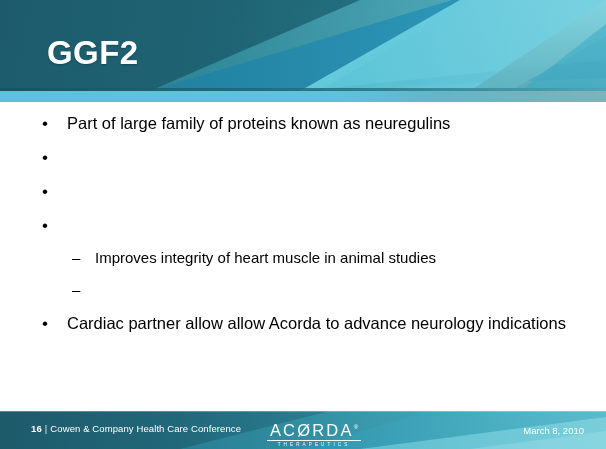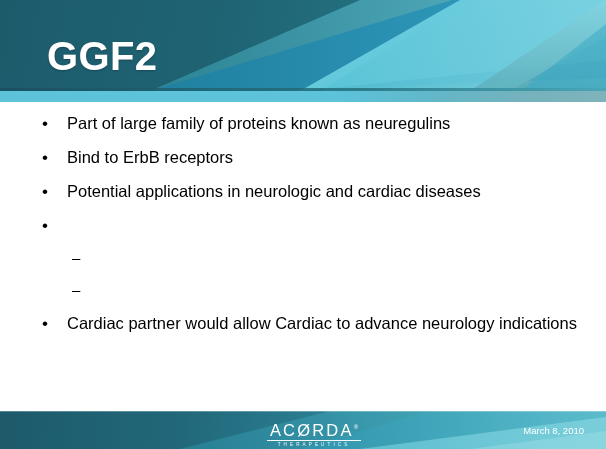--- a/index.html
+++ b/index.html
@@ -46,21 +46,21 @@
     width: 606px;
     height: 3px;
     background: linear-gradient(90deg, #1a4f5e 0%, #24707f 60%, #4aa6b6 100%);
     opacity: .85;
   }
   .slide-title {
     position: absolute;
     left: 47px;
     top: 36px;
     margin: 0;
-    font-size: 40px;
+    font-size: 33px;
     font-weight: bold;
     color: #ffffff;
     letter-spacing: 0.4px;
     line-height: 1;
     text-shadow: 0 1px 2px rgba(0,0,0,.25);
   }
 
   
   .body-area {
     position: absolute;
@@ -226,43 +226,42 @@
   <div class="body-area">
     <ul class="bullets">
 
       <li class="bullet level1">
         <span class="marker">•</span>
         <span class="btext">Part of large family of proteins known as neuregulins</span>
       </li>
 
       <li class="bullet level1">
         <span class="marker">•</span>
-        <span class="btext">Bind to ErbB receptors</span>
-      </li>
-
-      <li class="bullet level1">
-        <span class="marker">•</span>
-        <span class="btext">Potential applications in neurologic and cardiac diseases</span>
+      </li>
+
+      <li class="bullet level1">
+        <span class="marker">•</span>
       </li>
 
       <li class="bullet level1">
         <span class="marker">•</span>
       </li>
 
       <li class="bullet level2">
         <span class="marker">–</span>
+        <span class="btext">Improves integrity of heart muscle in animal studies</span>
       </li>
 
       <li class="bullet level2">
         <span class="marker">–</span>
       </li>
 
       <li class="bullet level1">
         <span class="marker">•</span>
-        <span class="btext">Cardiac partner would allow Cardiac to advance neurology indications</span>
+        <span class="btext">Cardiac partner allow allow Acorda to advance neurology indications</span>
       </li>
 
     </ul>
   </div>
 
   <div class="footer">
     <svg class="footer-shapes" viewBox="0 0 606 38" preserveAspectRatio="none">
       <defs>
         <linearGradient id="fg1" x1="0" y1="0" x2="1" y2="0">
           <stop offset="0" stop-color="#2b8fa6"></stop>
@@ -277,20 +276,23 @@
           <stop offset="1" stop-color="#59b9cb"></stop>
         </linearGradient>
       </defs>
       <polygon points="330,0 606,0 606,38 180,38" fill="url(#fg1)" opacity="0.55"></polygon>
       <polygon points="430,0 606,0 606,38 300,38" fill="url(#fg3)" opacity="0.60"></polygon>
       <polygon points="606,6 606,38 360,38" fill="url(#fg2)" opacity="0.65"></polygon>
       <polygon points="606,20 606,38 470,38" fill="#9fe0e8" opacity="0.40"></polygon>
     </svg>
     <div class="footer-topline"></div>
 
+    <div class="footer-left">
+      <span class="num">16</span><span class="sep">|</span><span>Cowen &amp; Company Health Care Conference</span>
+    </div>
 
     <div class="logo">
       <div class="logo-main"><span>AC</span><span>Ø</span><span>RDA</span><span class="logo-tm">®</span></div>
       <div class="logo-rule"></div>
       <div class="logo-sub">THERAPEUTICS</div>
     </div>
 
     <div class="footer-date">March 8, 2010</div>
   </div>
 

